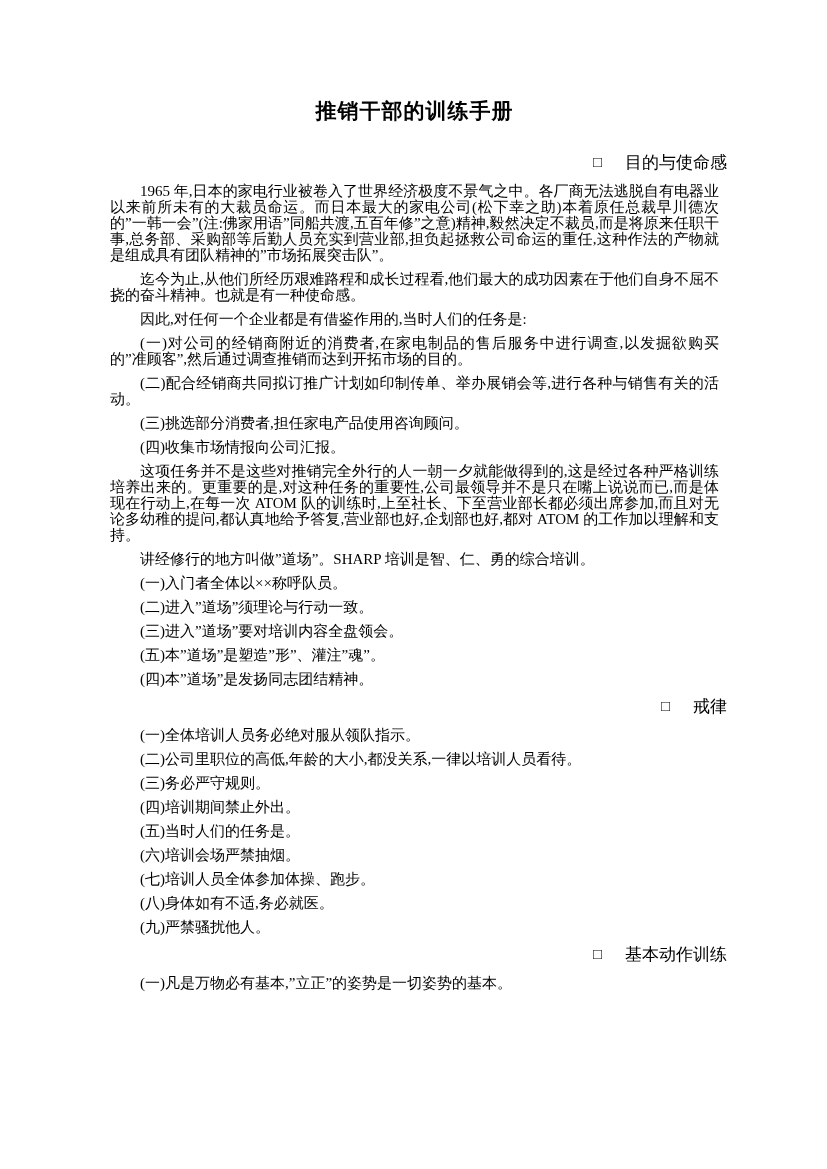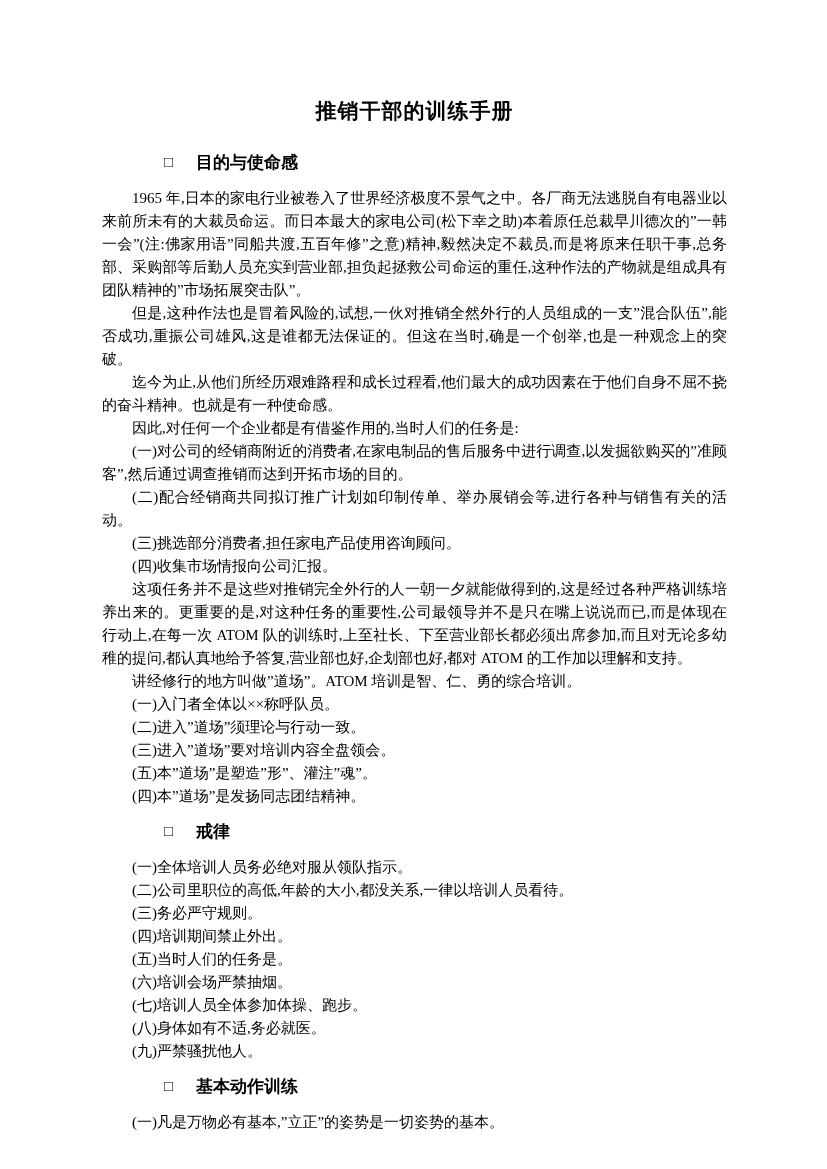--- a/index.html
+++ b/index.html
@@ -17,65 +17,65 @@
   .content { padding: 99px 100px 0 102px; }
   .doc-title {
     margin: 0 0 28px 0;
     text-align: center;
     font-size: 21px;
     font-weight: bold;
     line-height: 24px;
     letter-spacing: 1px;
   }
   .section-heading {
-    margin: 12px;
+    margin: 0;
     font-size: 17px;
-    font-weight: bold;
+    font-weight: normal;
     line-height: 24px;
     padding-left: 50px;
+    text-align: right;
   }
   .section-heading .bullet {
     display: inline-block;
     font-size: 15px;
     margin-right: 23px;
     transform: translateY(-1px);
   }
   .para {
-    margin: 0;
+    margin: 8px;
     font-size: 15px;
-    line-height: 23px;
+    line-height: 16px;
     text-indent: 2em;
     text-align: justify;
   }
 </style>
 </head>
 <body>
 
 <div class="page">
   <div class="content">
 
     <h1 class="doc-title">推销干部的训练手册</h1>
 
     <div>
       <h2 class="section-heading">
         <span class="bullet">□</span><span>目的与使命感</span>
       </h2>
       <p class="para">1965 年,日本的家电行业被卷入了世界经济极度不景气之中。各厂商无法逃脱自有电器业以来前所未有的大裁员命运。而日本最大的家电公司(松下幸之助)本着原任总裁早川德次的”一韩一会”(注:佛家用语”同船共渡,五百年修”之意)精神,毅然决定不裁员,而是将原来任职干事,总务部、采购部等后勤人员充实到营业部,担负起拯救公司命运的重任,这种作法的产物就是组成具有团队精神的”市场拓展突击队”。</p>
-      <p class="para">但是,这种作法也是冒着风险的,试想,一伙对推销全然外行的人员组成的一支”混合队伍”,能否成功,重振公司雄风,这是谁都无法保证的。但这在当时,确是一个创举,也是一种观念上的突破。</p>
       <p class="para">迄今为止,从他们所经历艰难路程和成长过程看,他们最大的成功因素在于他们自身不屈不挠的奋斗精神。也就是有一种使命感。</p>
       <p class="para">因此,对任何一个企业都是有借鉴作用的,当时人们的任务是:</p>
       <p class="para">(一)对公司的经销商附近的消费者,在家电制品的售后服务中进行调查,以发掘欲购买的”准顾客”,然后通过调查推销而达到开拓市场的目的。</p>
       <p class="para">(二)配合经销商共同拟订推广计划如印制传单、举办展销会等,进行各种与销售有关的活动。</p>
       <p class="para">(三)挑选部分消费者,担任家电产品使用咨询顾问。</p>
       <p class="para">(四)收集市场情报向公司汇报。</p>
       <p class="para">这项任务并不是这些对推销完全外行的人一朝一夕就能做得到的,这是经过各种严格训练培养出来的。更重要的是,对这种任务的重要性,公司最领导并不是只在嘴上说说而已,而是体现在行动上,在每一次 ATOM 队的训练时,上至社长、下至营业部长都必须出席参加,而且对无论多幼稚的提问,都认真地给予答复,营业部也好,企划部也好,都对 ATOM 的工作加以理解和支持。</p>
     </div>
 
     <div>
-      <p class="para">讲经修行的地方叫做”道场”。ATOM 培训是智、仁、勇的综合培训。</p>
+      <p class="para">讲经修行的地方叫做”道场”。SHARP 培训是智、仁、勇的综合培训。</p>
       <p class="para">(一)入门者全体以××称呼队员。</p>
       <p class="para">(二)进入”道场”须理论与行动一致。</p>
       <p class="para">(三)进入”道场”要对培训内容全盘领会。</p>
       <p class="para">(五)本”道场”是塑造”形”、灌注”魂”。</p>
       <p class="para">(四)本”道场”是发扬同志团结精神。</p>
     </div>
 
     <div>
       <h2 class="section-heading">
         <span class="bullet">□</span><span>戒律</span>

